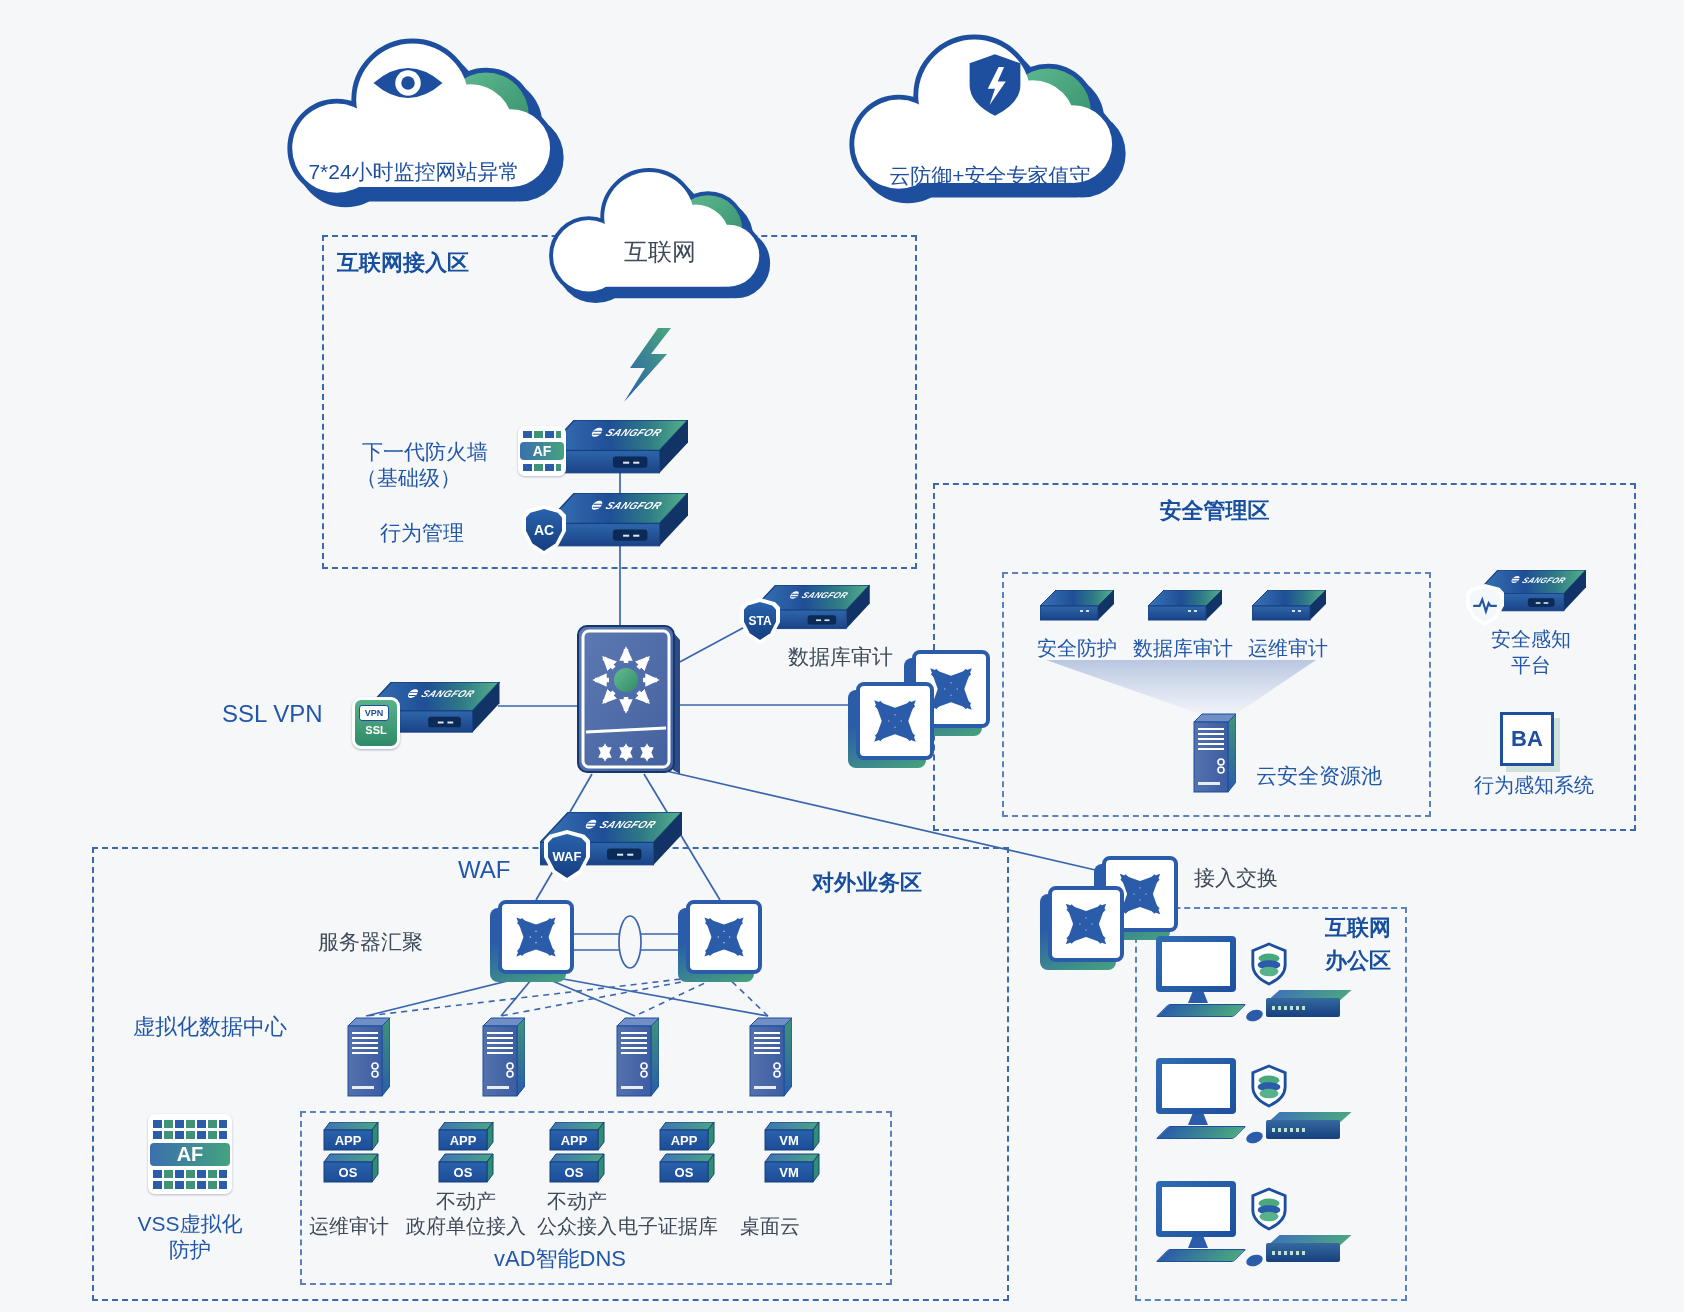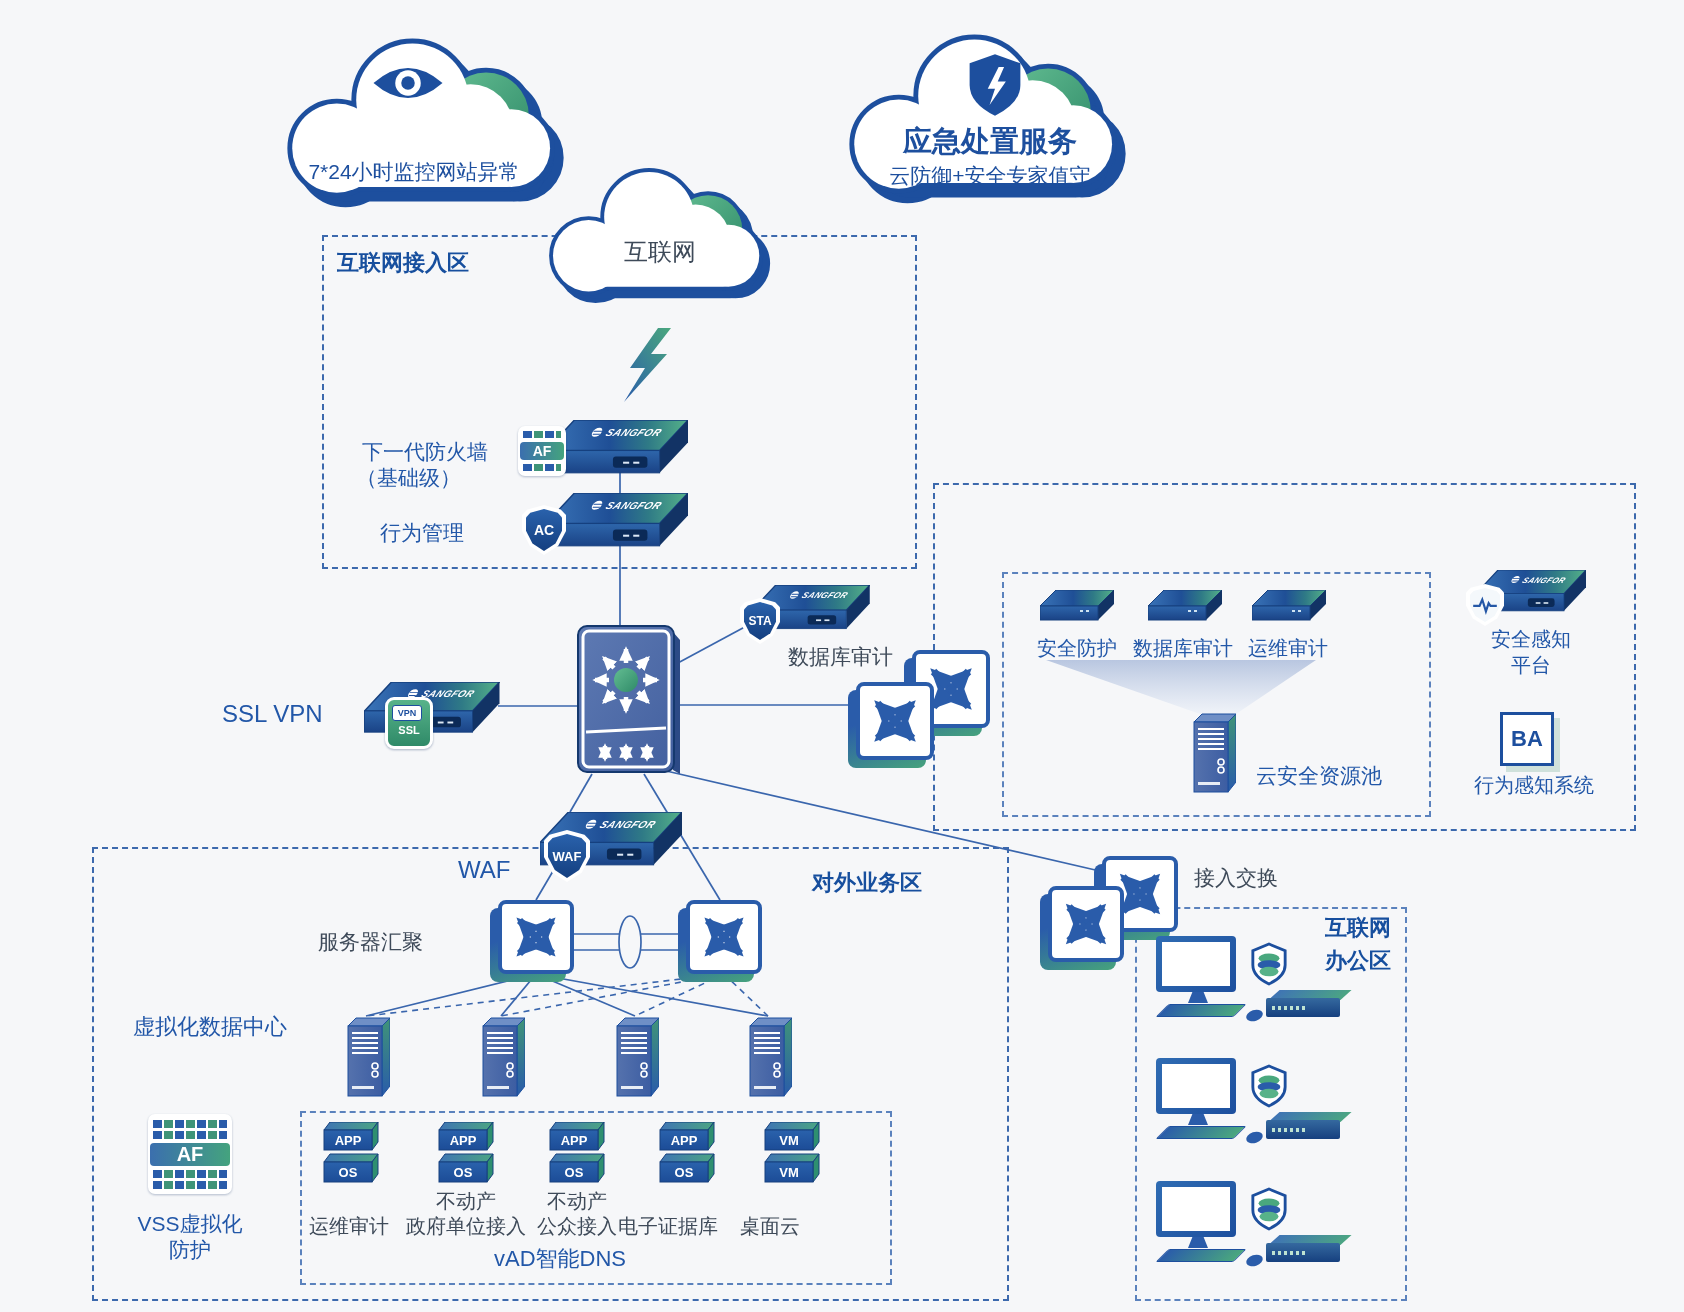--- a/index.html
+++ b/index.html
@@ -19,21 +19,21 @@
   .cloud-sub{color:#1d4f9e;font-size:21px;white-space:nowrap;}
   .brandtxt{fill:#fff;font-size:10px;font-weight:bold;font-style:italic;letter-spacing:.5px;}
   .blocktxt{fill:#fff;font-size:13px;font-weight:bold;text-anchor:middle;}
   
   .shield{position:absolute;z-index:4;}
   .sh-outer,.sh-inner{position:absolute;clip-path:polygon(50% 0%,88% 9%,100% 20%,100% 52%,82% 82%,50% 100%,18% 82%,0% 52%,0% 20%,12% 9%);}
   .sh-outer{inset:0;background:#fff;filter:drop-shadow(0 1px 1px rgba(20,50,100,.35));}
   .sh-inner{inset:4px;background:linear-gradient(180deg,#2a62ac,#143f80);display:flex;align-items:center;justify-content:center;color:#fff;font-weight:bold;}
   .sh-inner.light{background:#f4f8fb;}
   
-  .vpnbadge{position:absolute;z-index:4;background:linear-gradient(180deg,#58b38a,#2f8a68);border:3px solid #fff;border-radius:9px;filter:drop-shadow(0 1px 1px rgba(20,50,100,.35));margin-left:33px;}
+  .vpnbadge{position:absolute;z-index:4;background:linear-gradient(180deg,#58b38a,#2f8a68);border:3px solid #fff;border-radius:9px;filter:drop-shadow(0 1px 1px rgba(20,50,100,.35));}
   .vpn-chip{position:absolute;left:4px;top:5px;width:28px;height:14px;background:#fff;border:1.5px solid #1d4f9e;border-radius:3px;color:#1d4f9e;font-size:9px;font-weight:bold;text-align:center;line-height:14px;}
   .ssl-txt{position:absolute;left:0;right:0;top:24px;text-align:center;color:#fff;font-weight:bold;font-size:11px;}
   
   .afbadge{position:absolute;z-index:4;background:#fff;border-radius:7px;filter:drop-shadow(0 1px 1px rgba(20,50,100,.3));}
   .brickrow{position:absolute;left:5px;right:5px;height:7px;background:repeating-linear-gradient(90deg,#2a5caa 0 9px,#fff 9px 11px,#3f9478 11px 20px,#fff 20px 22px);}
   .afpill{position:absolute;left:2px;right:2px;display:flex;align-items:center;justify-content:center;color:#fff;font-weight:bold;border-radius:4px;background:linear-gradient(90deg,#3b6fae,#44a37e);}
   
   .xswitch{position:absolute;z-index:3;}
   .xs-depth{position:absolute;left:-8px;top:8px;width:100%;height:100%;background:linear-gradient(160deg,#2a5caa 35%,#46a37c);border-radius:8px;}
   .xs-face{position:absolute;inset:0;background:#fff;border:4px solid #2a5caa;border-radius:8px;}
@@ -109,20 +109,21 @@
   </svg>
 
   <div class="zone" style="left:322px;top:235px;width:591px;height:330px"></div>
   <div class="zone" style="left:933px;top:483px;width:699px;height:344px"></div>
   <div class="zone inner" style="left:1002px;top:572px;width:425px;height:241px"></div>
   <div class="zone" style="left:92px;top:847px;width:913px;height:450px"></div>
   <div class="zone inner" style="left:300px;top:1111px;width:588px;height:170px"></div>
   <div class="zone inner" style="left:1135px;top:907px;width:268px;height:390px"></div>
 
   <div class="zone-title" style="left:337px;top:248px">互联网接入区</div>
+  <div class="zone-title center" style="left:1002px;top:496px;width:425px">安全管理区</div>
   <div class="zone-title" style="left:812px;top:868px">对外业务区</div>
   <div class="zone-title center" style="left:1314px;top:913px;width:88px">互联网</div>
   <div class="zone-title center" style="left:1314px;top:946px;width:88px">办公区</div>
 
   <svg class="overlay" width="1684" height="1312" viewBox="0 0 1684 1312">
     <polygon points="1046,660 1316,660 1236,714 1200,714" fill="url(#gFunnel)"></polygon>
     <g stroke="#3a66ad" stroke-width="1.7" fill="none">
       <path d="M620,470 L620,498"></path>
       <path d="M620,545 L620,626"></path>
       <path d="M498,706 L582,706"></path>
@@ -209,21 +210,20 @@
           <circle cx="196" cy="104" r="44"></circle>
       </g>
     </svg>
   </div>
   <div class="comp" style="left:966px;top:52px;width:58px;height:66px;z-index:5">
     <svg viewBox="0 0 64 72" width="58" height="66">
       <path d="M32,2 L60,12 V36 Q60,56 32,70 Q4,56 4,36 V12 Z" fill="#1d4f9e"></path>
       <path d="M36,16 L24,40 H32 L26,58 L44,32 H35 L42,16 Z" fill="#fff"></path>
     </svg>
   </div>
-  <div class="cloud-text cloud-title" style="left:845px;top:122px;width:290px">应急处置服务</div>
   <div class="cloud-text cloud-sub" style="left:840px;top:162px;width:300px">云防御+安全专家值守</div>
 
   <div class="comp" style="left:540px;top:158px;width:240px;height:152px">
     <svg viewBox="0 0 300 196" width="240" height="152">
       <g transform="translate(9,10)" fill="#1d4f9e" stroke="#1d4f9e" stroke-width="10">
         <circle cx="58" cy="126" r="46"></circle>
           <circle cx="136" cy="76" r="58"></circle>
           <circle cx="212" cy="92" r="44"></circle>
           <circle cx="238" cy="126" r="40"></circle>
           <rect x="30" y="108" width="230" height="58" rx="29"></rect>

